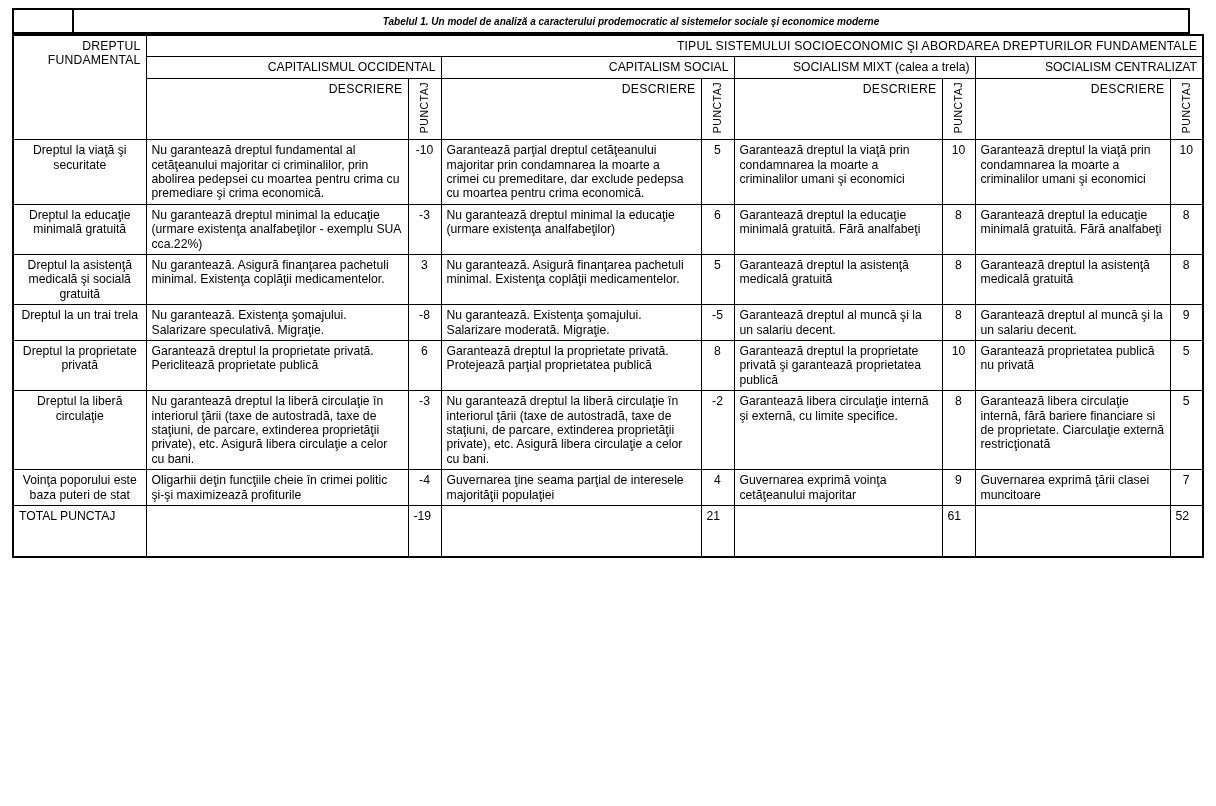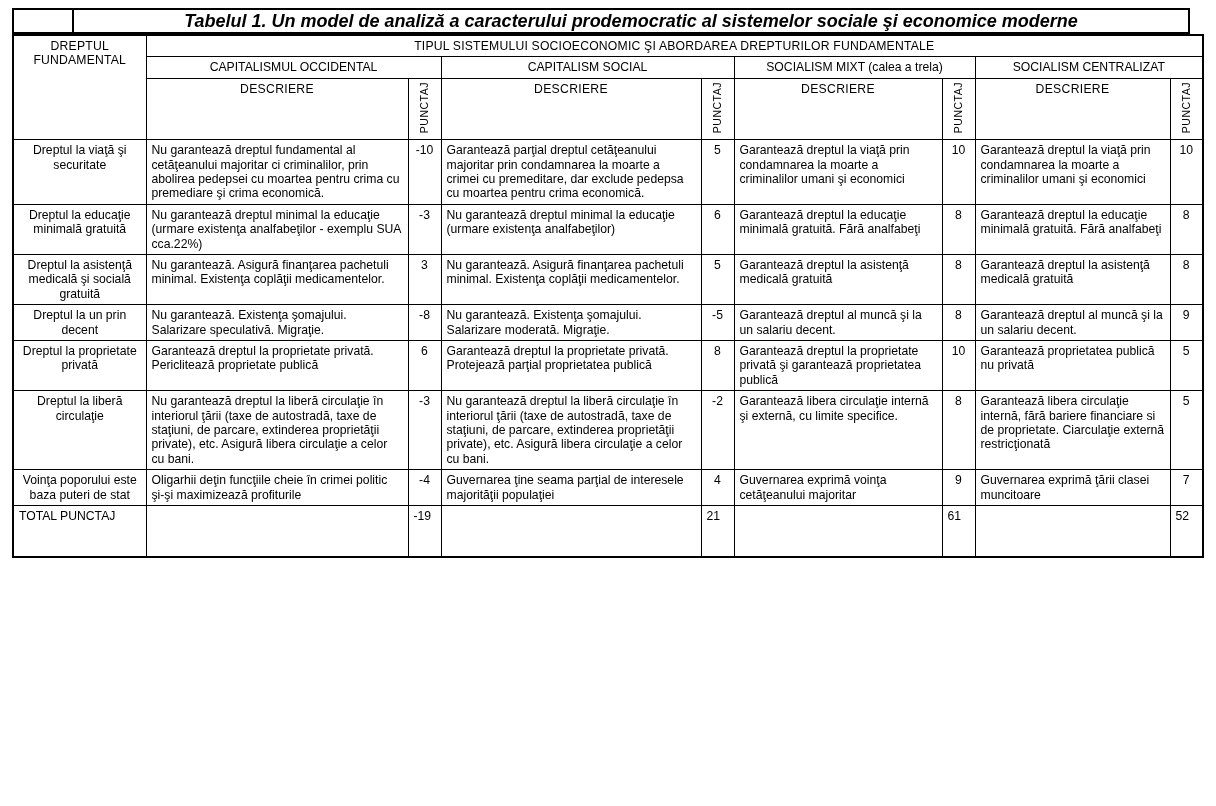--- a/index.html
+++ b/index.html
@@ -38,21 +38,21 @@
   }
   .caption-box {
     flex: 1;
     border: 2px solid #000;
     box-sizing: border-box;
     display: flex;
     align-items: center;
     justify-content: center;
     font-style: italic;
     font-weight: bold;
-    font-size: 18px;
+    font-size: 10px;
     padding: 0 4px;
     text-align: right;
   }
   .caption-right {
     width: 14px;
   }
 
   
   table.main {
     border-collapse: collapse;
@@ -64,21 +64,21 @@
     border: 1px solid #000;
     vertical-align: top;
     padding: 3px 5px 3px 5px;
     font-size: 12.2px;
     line-height: 1.18;
     font-weight: normal;
   }
   table.main { border: 2px solid #000; }
 
   .hdr-center {
-    text-align: center;
+    text-align: right;
     vertical-align: middle;
   }
   .hdr-big {
     font-size: 12.8px;
     letter-spacing: 0.2px;
   }
   .hdr-sys {
     font-size: 12.6px;
   }
   .hdr-desc {
@@ -199,21 +199,21 @@
         <td class="desc">Nu garantează. Asigură finanţarea pachetuli minimal. Existenţa coplăţii medicamentelor.</td>
         <td class="score">3</td>
         <td class="desc">Nu garantează. Asigură finanţarea pachetuli minimal. Existenţa coplăţii medicamentelor.</td>
         <td class="score">5</td>
         <td class="desc">Garantează dreptul la asistenţă medicală gratuită</td>
         <td class="score">8</td>
         <td class="desc">Garantează dreptul la asistenţă medicală gratuită</td>
         <td class="score">8</td>
       </tr>
       <tr>
-        <td class="right-label">Dreptul la un prin decent</td>
+        <td class="right-label">Dreptul la un trai trela</td>
         <td class="desc">Nu garantează. Existenţa şomajului. Salarizare speculativă. Migraţie.</td>
         <td class="score">-8</td>
         <td class="desc">Nu garantează. Existenţa şomajului. Salarizare moderată. Migraţie.</td>
         <td class="score">-5</td>
         <td class="desc">Garantează dreptul al muncă şi la un salariu decent.</td>
         <td class="score">8</td>
         <td class="desc">Garantează dreptul al muncă şi la un salariu decent.</td>
         <td class="score">9</td>
       </tr>
       <tr>

